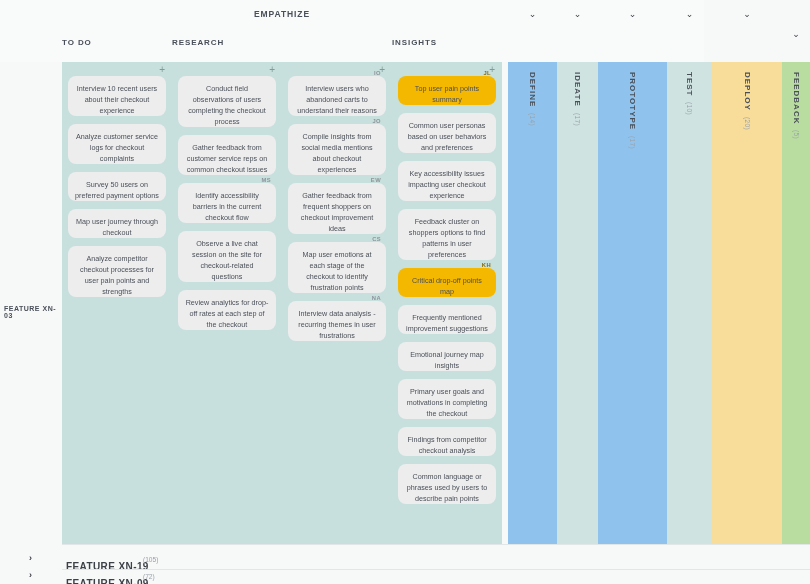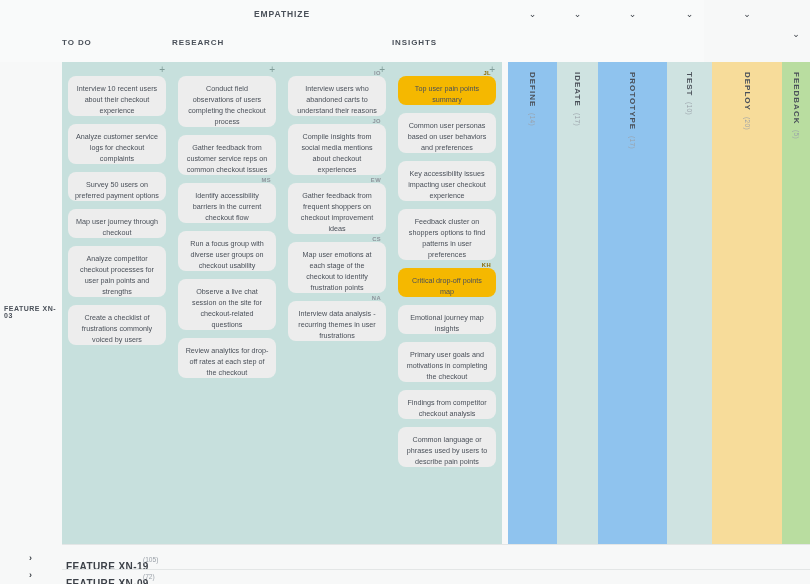--- a/index.html
+++ b/index.html
@@ -245,38 +245,32 @@
         </div>
         <div class="card">
           <div>Survey 50 users on preferred payment options</div>
         </div>
         <div class="card">
           <div>Map user journey through checkout</div>
         </div>
         <div class="card">
           <div>Analyze competitor checkout processes for user pain points and strengths</div>
         </div>
-        <div class="card">
-          <div>Create a checklist of frustrations commonly voiced by users</div>
-        </div>
       </div>
       <div class="column col-open" style="left: 110px; width: 110px;">
         <div class="col-add">+</div>
         <div class="card first">
           <div>Conduct field observations of users completing the checkout process</div>
         </div>
         <div class="card">
           <div>Gather feedback from customer service reps on common checkout issues</div>
         </div>
         <div class="card">
           <div class="card-badge">MS</div>
           <div>Identify accessibility barriers in the current checkout flow</div>
-        </div>
-        <div class="card">
-          <div>Run a focus group with diverse user groups on checkout usability</div>
         </div>
         <div class="card">
           <div>Observe a live chat session on the site for checkout-related questions</div>
         </div>
         <div class="card">
           <div>Review analytics for drop-off rates at each step of the checkout</div>
         </div>
       </div>
       <div class="column col-open" style="left: 220px; width: 110px;">
         <div class="col-add">+</div>
@@ -312,20 +306,23 @@
         </div>
         <div class="card">
           <div>Key accessibility issues impacting user checkout experience</div>
         </div>
         <div class="card">
           <div>Feedback cluster on shoppers options to find patterns in user preferences</div>
         </div>
         <div class="card hl">
           <div class="card-badge">KH</div>
           <div>Critical drop-off points map</div>
+        </div>
+        <div class="card">
+          <div>Frequently mentioned improvement suggestions</div>
         </div>
         <div class="card">
           <div>Emotional journey map insights</div>
         </div>
         <div class="card">
           <div>Primary user goals and motivations in completing the checkout</div>
         </div>
         <div class="card">
           <div>Findings from competitor checkout analysis</div>
         </div>

